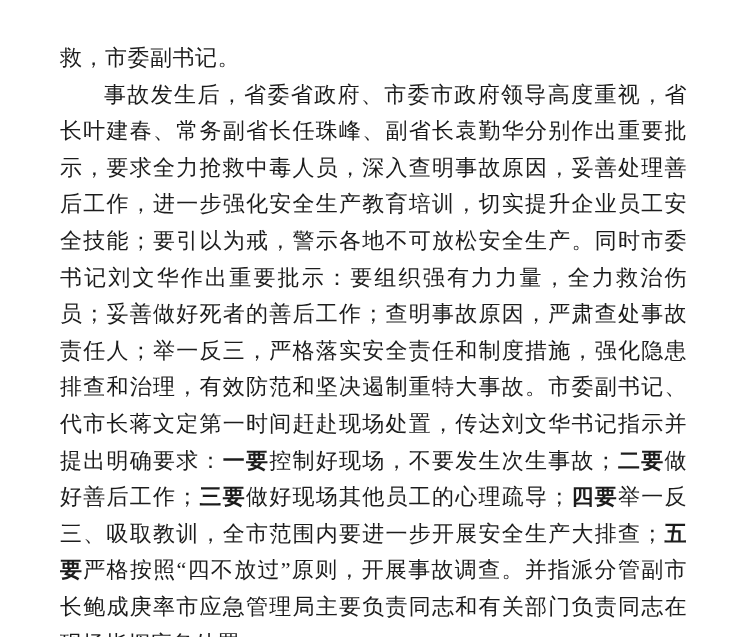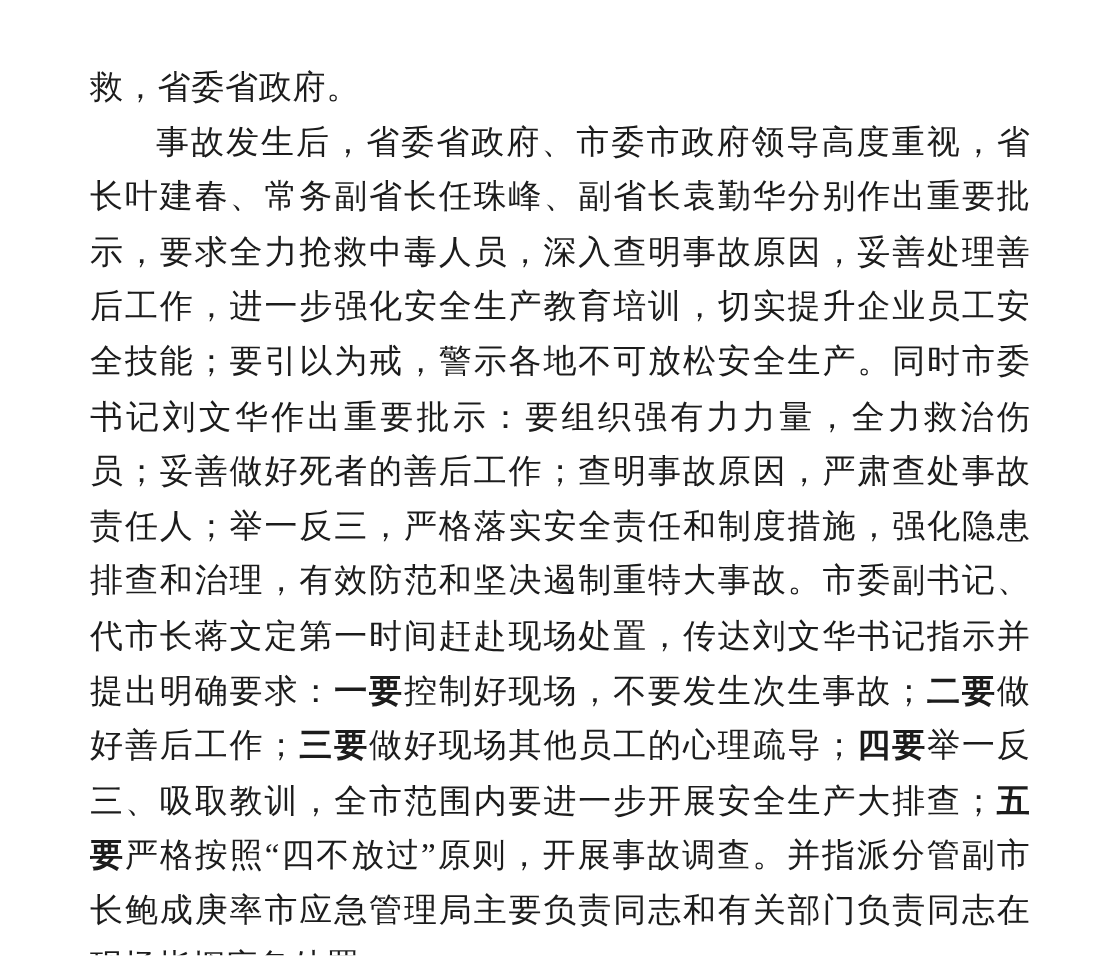--- a/index.html
+++ b/index.html
@@ -38,16 +38,16 @@
     font-family: Liberation Sans, sans-serif;
     letter-spacing: 0.5px;
     margin-top: 48px;
   }
 </style>
 </head>
 <body>
 
 <div class="page">
   <div class="doc">
-    <p class="para"><span>救，省委省政府。</span></p>
+    <p class="para"><span>救，市委副书记。</span></p>
     <p class="para indent"><span>事故发生后，省委省政府、市委市政府领导高度重视，省长叶建春、常务副省长任珠峰、副省长袁勤华分别作出重要批示，要求全力抢救中毒人员，深入查明事故原因，妥善处理善后工作，进一步强化安全生产教育培训，切实提升企业员工安全技能；要引以为戒，警示各地不可放松安全生产。同时市委书记刘文华作出重要批示：要组织强有力力量，全力救治伤员；妥善做好死者的善后工作；查明事故原因，严肃查处事故责任人；举一反三，严格落实安全责任和制度措施，强化隐患排查和治理，有效防范和坚决遏制重特大事故。市委副书记、代市长蒋文定第一时间赶赴现场处置，传达刘文华书记指示并提出明确要求：</span><b>一要</b><span>控制好现场，不要发生次生事故；</span><b>二要</b><span>做好善后工作；</span><b>三要</b><span>做好现场其他员工的心理疏导；</span><b>四要</b><span>举一反三、吸取教训，全市范围内要进一步开展安全生产大排查；</span><b>五要</b><span>严格按照“四不放过”原则，开展事故调查。并指派分管副市长鲍成庚率市应急管理局主要负责同志和有关部门负责同志在现场指挥应急处置。</span></p>
   </div>
 </div>
 
 </body></html>

